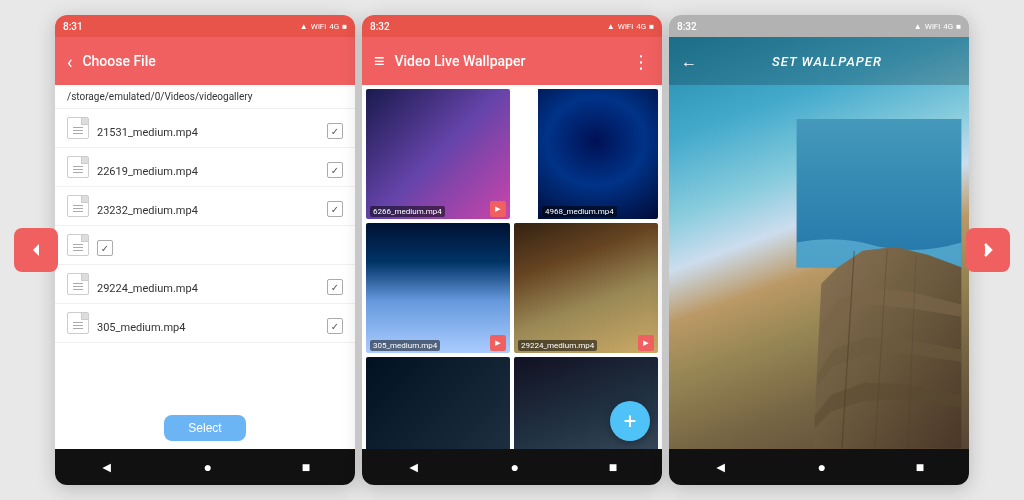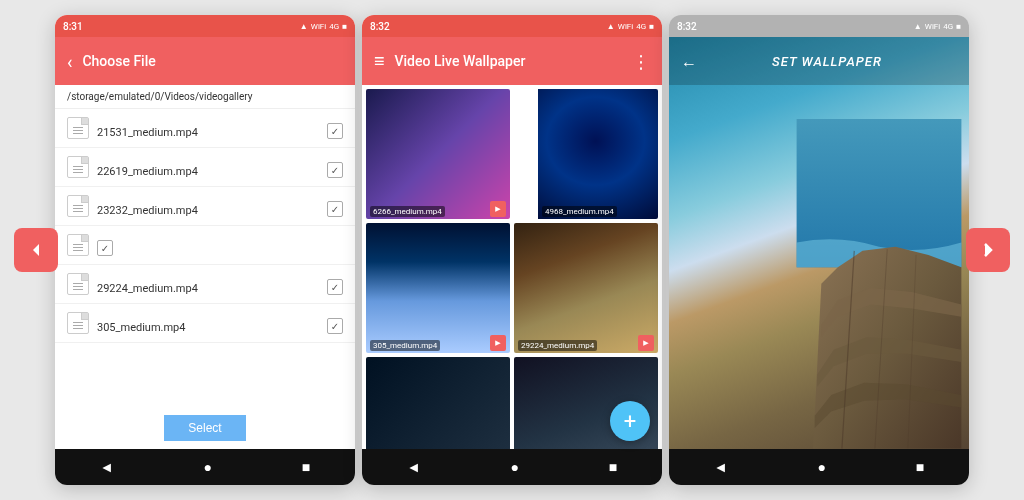--- a/index.html
+++ b/index.html
@@ -177,21 +177,21 @@
     .select-btn-bar {
       padding: 8px 12px;
       display: flex;
       justify-content: center;
       background: white;
     }
     .select-btn {
       background: #6bb5f5;
       color: white;
       border: none;
-      border-radius: 0;
+      border-radius: 8px;
       padding: 6px 24px;
       font-size: 12px;
       cursor: pointer;
     }
 
     
     .nav-bar {
       height: 36px;
       background: #111;
       display: flex;

